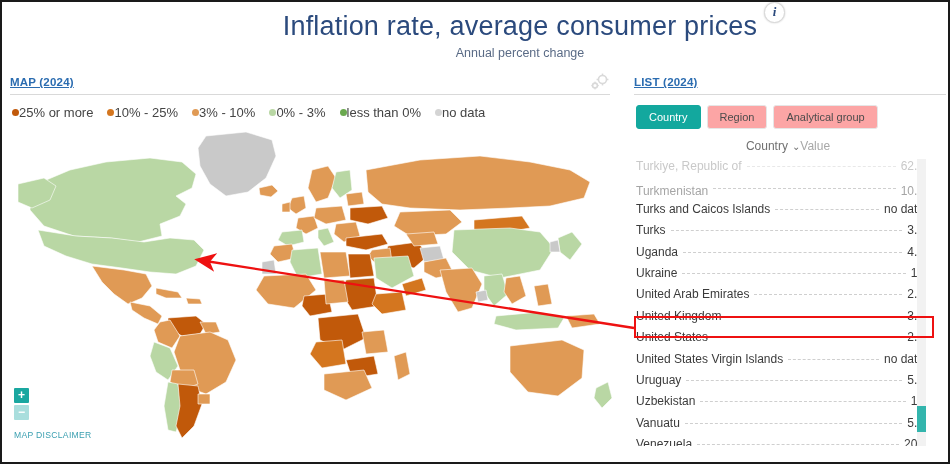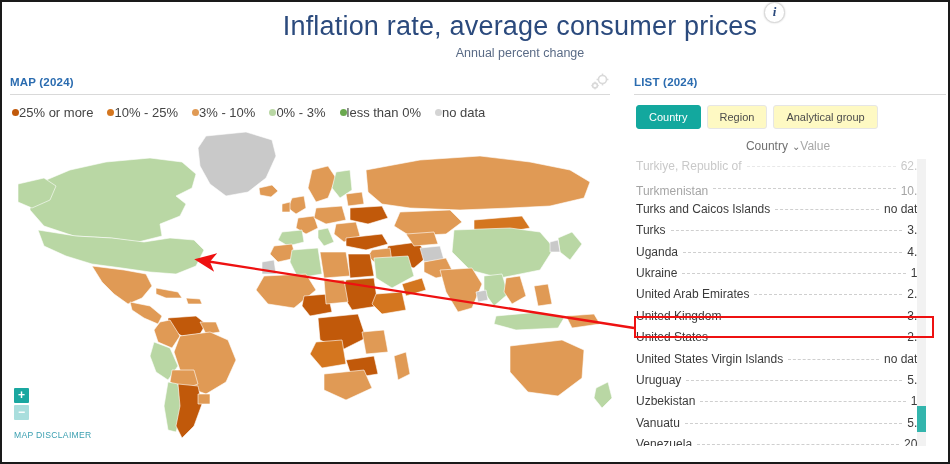--- a/index.html
+++ b/index.html
@@ -28,21 +28,21 @@
     box-shadow:0 0 2px rgba(0,0,0,.22);font-weight:700;
   }
   .subtitle{font-size:12.5px;color:#5a6b86;margin-top:2px;}
 
   
   .map-panel{position:absolute;left:8px;top:74px;width:606px;height:386px;}
   .list-panel{position:absolute;left:632px;top:74px;width:312px;height:386px;}
 
   .panel-head{
     font-size:11.5px;font-weight:700;color:#2b6cb0;letter-spacing:.2px;
-    padding-bottom:6px;position:relative;
+    padding-bottom:6px;position:relative;text-decoration:underline;
   }
   .panel-rule{height:1px;background:#d9d9d9;width:100%;}
   .map-panel .panel-rule{width:600px;}
 
   .gear-icon{position:absolute;right:6px;top:-3px;width:22px;height:20px;opacity:.85;}
 
   
   .legend{display:flex;align-items:center;gap:14px;padding:10px 0 6px 2px;}
   .legend-item{display:flex;align-items:center;font-size:13px;color:#444;white-space:nowrap;}
   .legend-dot{width:7px;height:7px;border-radius:50%;display:inline-block;}
@@ -58,21 +58,21 @@
     font-family:"Liberation Sans",sans-serif;
   }
   .zbtn.minus{background:#a9dedd;}
   .map-disclaimer{
     position:absolute;left:4px;bottom:4px;font-size:8.6px;color:#3a9fb0;letter-spacing:.3px;
   }
 
   
   .tabs{display:flex;gap:6px;padding:10px 0 8px 2px;}
   .tab{
-    font-size:11px;padding:5px 12px;border-radius:3px;background:#fef9c3;color:#4c4c4c;
+    font-size:11px;padding:5px 12px;border-radius:3px;background:#fca5a5;color:#4c4c4c;
     border:1px solid #e6e6e6;line-height:12px;
   }
   .tab.active{background:#13a89e;color:#fff;border-color:#13a89e;}
 
   .col-head{
     display:flex;justify-content:center;align-items:center;
     font-size:12px;color:#707070;padding:2px 6px 6px 2px;
   }
   .col-head .caret{font-size:10px;margin-left:4px;color:#707070;}
   .col-head .val{color:#a8a8a8;}

